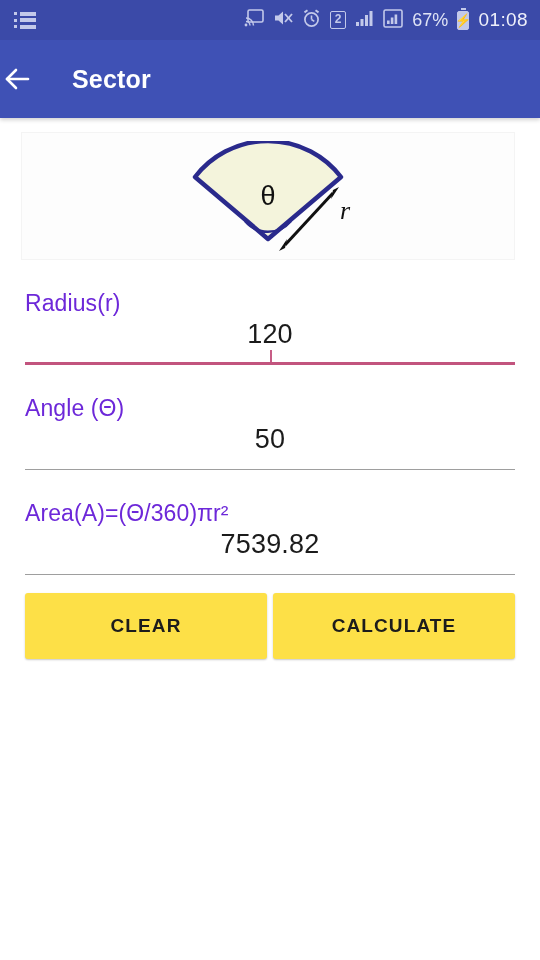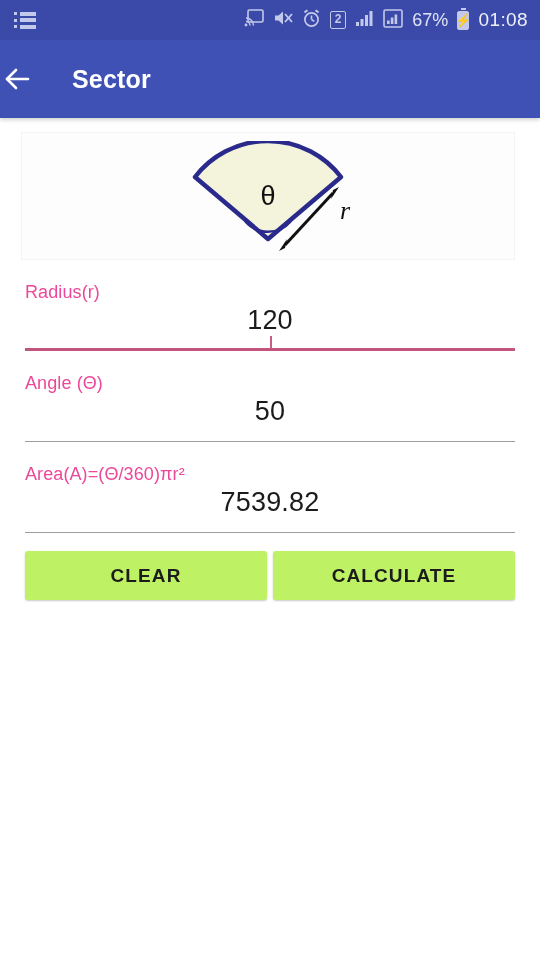--- a/index.html
+++ b/index.html
@@ -141,23 +141,23 @@
     display: flex;
     align-items: center;
     justify-content: center;
   }
 
   .field-group {
     padding: 0 25px 0 25px;
   }
 
   .field-label {
-    font-size: 18px;
-    color: #ec4899;
-    margin-top: 22px;
+    font-size: 23px;
+    color: #6d28d9;
+    margin-top: 30px;
     margin-bottom: 2px;
     letter-spacing: 0.1px;
   }
   .field-value-row {
     position: relative;
     height: 46px;
     display: flex;
     align-items: center;
     flex-direction: column;
   }
@@ -186,22 +186,22 @@
   }
 
   
   .button-row {
     display: flex;
     gap: 6px;
     padding: 18px 25px 0 25px;
   }
   .btn {
     flex: 1;
-    height: 49px;
-    background: #bef264;
+    height: 66px;
+    background: #fde047;
     border: none;
     border-radius: 3px;
     box-shadow: 0 1px 2px rgba(0,0,0,0.22);
     font-family: "Liberation Sans", sans-serif;
     font-size: 19px;
     font-weight: bold;
     color: #1c1c1c;
     letter-spacing: 1.1px;
     cursor: pointer;
   }

